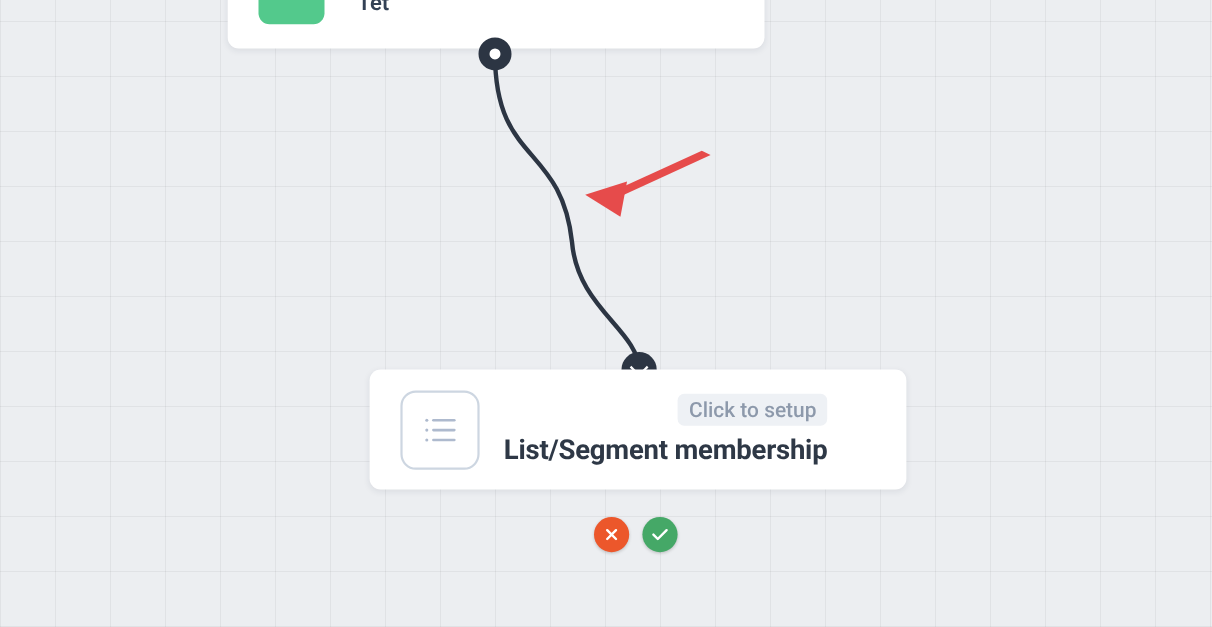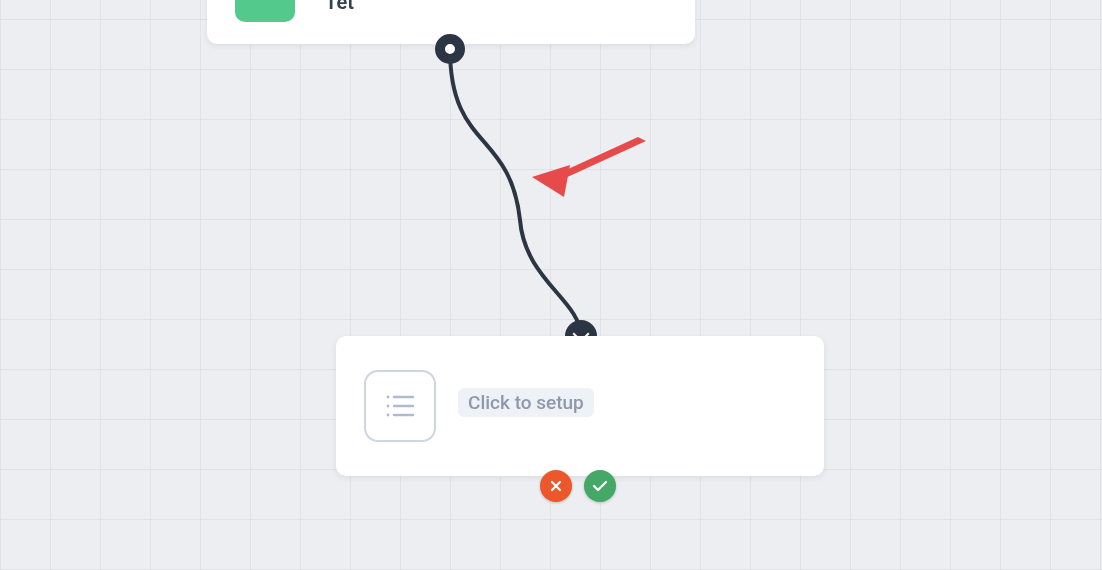--- a/index.html
+++ b/index.html
@@ -91,21 +91,21 @@
     border-bottom: 2.5px solid #fff;
     transform: rotate(45deg);
     margin-top: -4px;
   }
 
   
   .card-bottom {
     left: 336px;
     top: 336px;
     width: 488px;
-    height: 140px;
+    height: 109px;
     display: flex;
     align-items: center;
     padding: 0 28px;
   }
   .step-icon {
     width: 72px;
     height: 72px;
     border-radius: 14px;
     border: 2px solid #cdd6e1;
     flex: 0 0 72px;
@@ -189,20 +189,21 @@
         <circle cx="3" cy="3" r="1.4" fill="currentColor" stroke="none"></circle>
         <line x1="9" y1="3" x2="28" y2="3"></line>
         <circle cx="3" cy="12" r="1.4" fill="currentColor" stroke="none"></circle>
         <line x1="9" y1="12" x2="28" y2="12"></line>
         <circle cx="3" cy="21" r="1.4" fill="currentColor" stroke="none"></circle>
         <line x1="9" y1="21" x2="28" y2="21"></line>
       </svg>
     </div>
     <div class="step-body">
       <span class="setup-pill">Click to setup</span>
+      <div class="step-title">List/Segment membership</div>
     </div>
   </div>
 
   <div class="result-ports">
     <div class="result-port port-fail">
       <svg width="14" height="14" viewBox="0 0 14 14">
         <path d="M3 3 L11 11 M11 3 L3 11" stroke="#fff" stroke-width="2.2" stroke-linecap="round"></path>
       </svg>
     </div>
     <div class="result-port port-pass">

